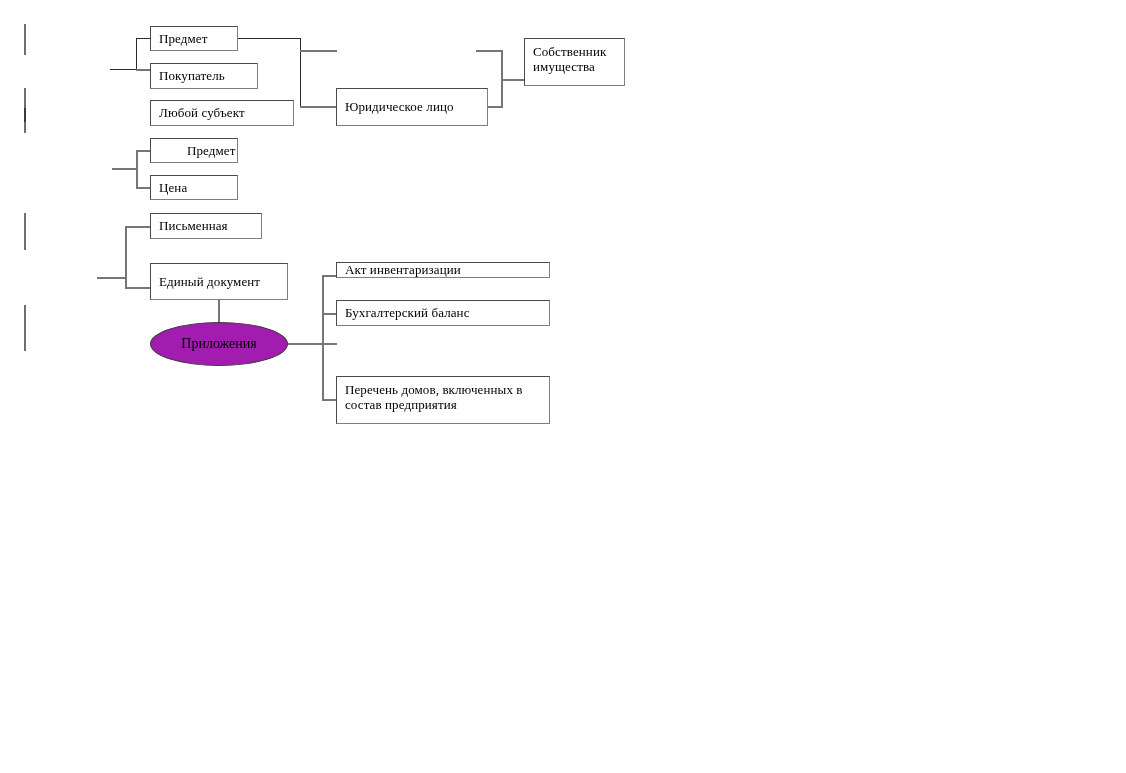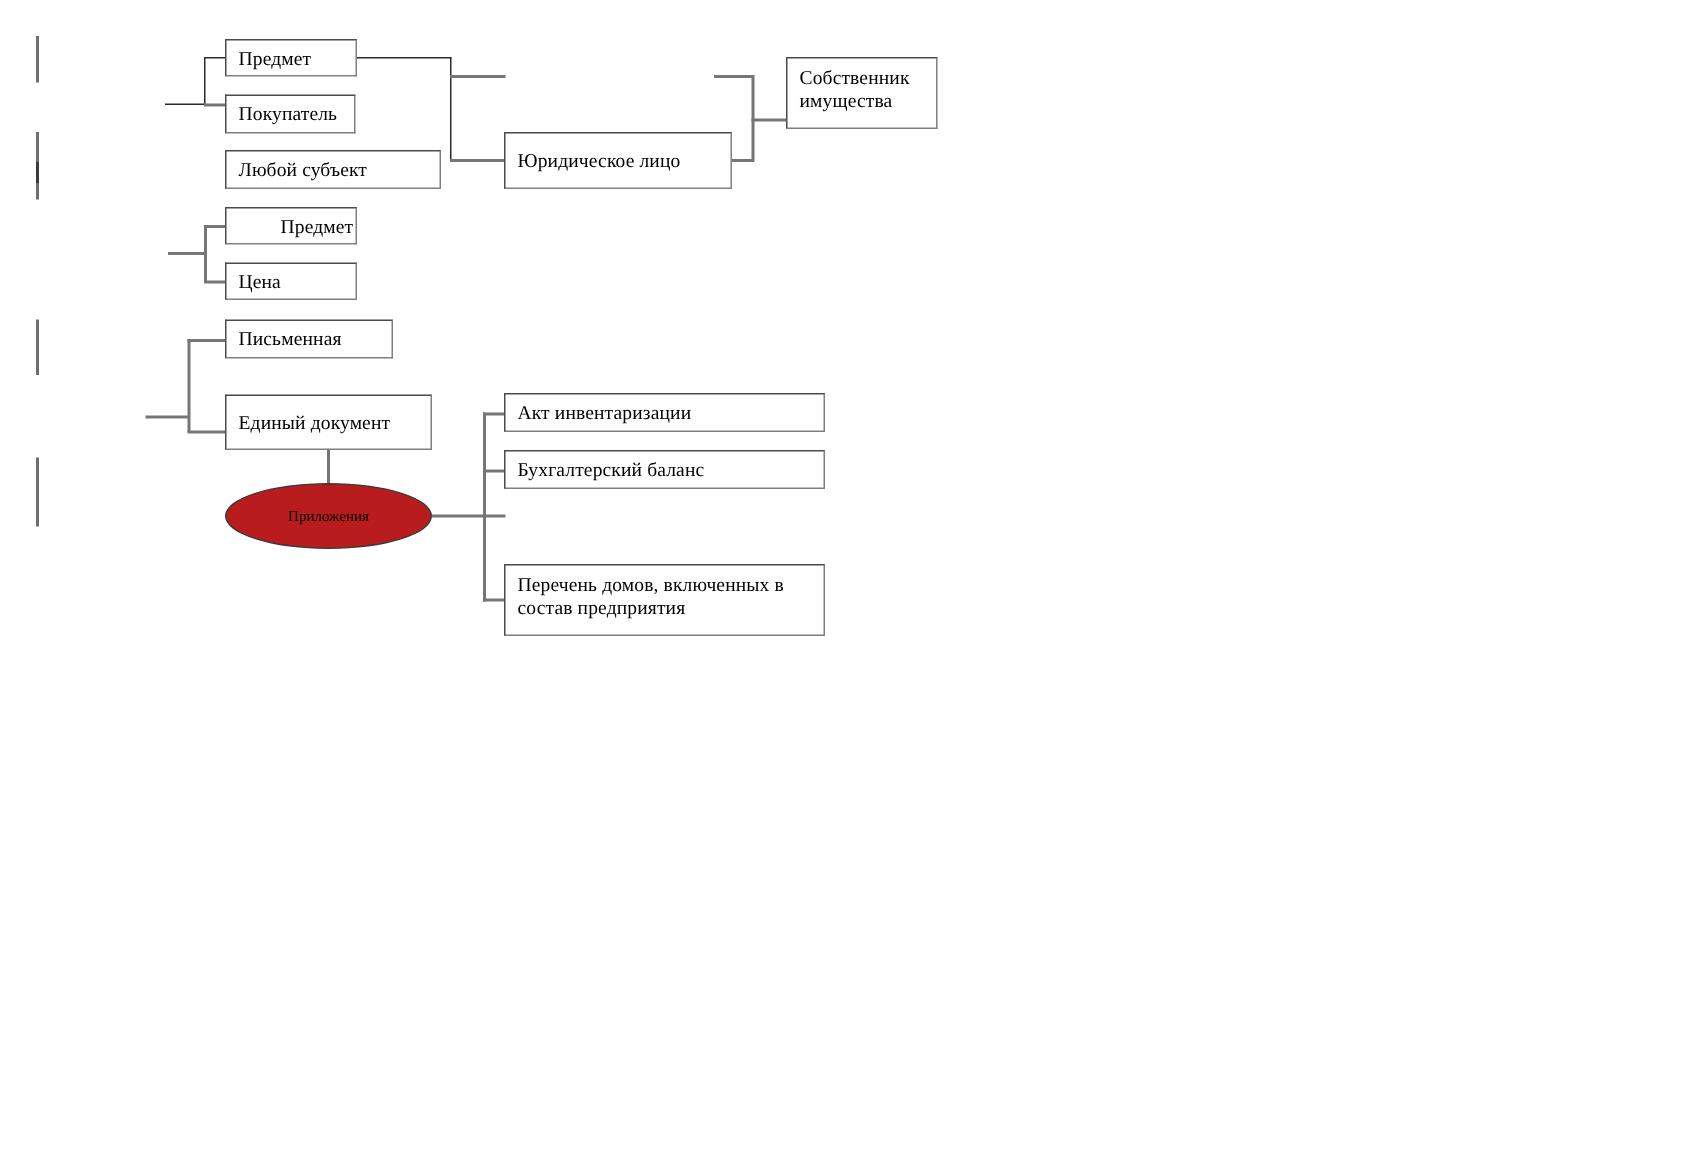--- a/index.html
+++ b/index.html
@@ -32,27 +32,27 @@
     color: #000000;
     letter-spacing: 0.1px;
   }
   .node.two-line {
     align-items: flex-start;
     padding-top: 5px;
   }
   .ellipse {
     position: absolute;
     box-sizing: border-box;
-    background: #b91c1c;
+    background: #a21caf;
     border: 1px solid #3a3a3a;
     border-radius: 50%;
     display: flex;
     align-items: center;
     justify-content: center;
-    font-size: 10px;
+    font-size: 14px;
     color: #000000;
   }
   .ln {
     position: absolute;
     background: #767676;
   }
   .ln.dark {
     background: #2b2b2b;
   }
   .tick {
@@ -75,21 +75,21 @@
   <div class="tick" style="left:24px; top:213px; height:37px;"></div>
   <div class="tick" style="left:24px; top:305px; height:46px;"></div>
 
   <div class="ln dark" style="left:110px; top:69px; width:27px; height:1px;"></div>
   <div class="ln dark" style="left:136px; top:38px; width:1px; height:32px;"></div>
   <div class="ln dark" style="left:136px; top:38px; width:15px; height:1px;"></div>
   <div class="ln" style="left:136px; top:69px; width:15px; height:2px;"></div>
 
   <div class="node" style="left:150px; top:26px; width:88px; height:25px;">Предмет</div>
 
-  <div class="node" style="left:150px; top:63px; width:87px; height:26px;">Покупатель</div>
+  <div class="node" style="left:150px; top:63px; width:108px; height:26px;">Покупатель</div>
 
   <div class="node" style="left:150px; top:100px; width:144px; height:26px;">Любой субъект</div>
 
   <div class="ln dark" style="left:238px; top:38px; width:63px; height:1px;"></div>
   <div class="ln dark" style="left:300px; top:38px; width:1px; height:69px;"></div>
   <div class="ln" style="left:300px; top:50px; width:37px; height:2px;"></div>
   <div class="ln" style="left:300px; top:106px; width:37px; height:2px;"></div>
 
 
   <div class="node" style="left:336px; top:88px; width:152px; height:38px;">Юридическое лицо</div>
@@ -124,20 +124,20 @@
   <div class="ellipse" style="left:150px; top:322px; width:138px; height:44px;">Приложения</div>
 
   <div class="ln" style="left:288px; top:343px; width:36px; height:2px;"></div>
   <div class="ln" style="left:322px; top:275px; width:2px; height:126px;"></div>
 
   <div class="ln" style="left:322px; top:275px; width:15px; height:2px;"></div>
   <div class="ln" style="left:322px; top:313px; width:15px; height:2px;"></div>
   <div class="ln" style="left:322px; top:343px; width:15px; height:2px;"></div>
   <div class="ln" style="left:322px; top:399px; width:15px; height:2px;"></div>
 
-  <div class="node" style="left:336px; top:262px; width:214px; height:26px;">Акт инвентаризации</div>
+  <div class="node" style="left:336px; top:262px; width:214px; height:16px;">Акт инвентаризации</div>
 
   <div class="node" style="left:336px; top:300px; width:214px; height:26px;">Бухгалтерский баланс</div>
 
 
   <div class="node two-line" style="left:336px; top:376px; width:214px; height:48px;">Перечень домов, включенных в состав предприятия</div>
 
 </div>
 
 </body></html>

